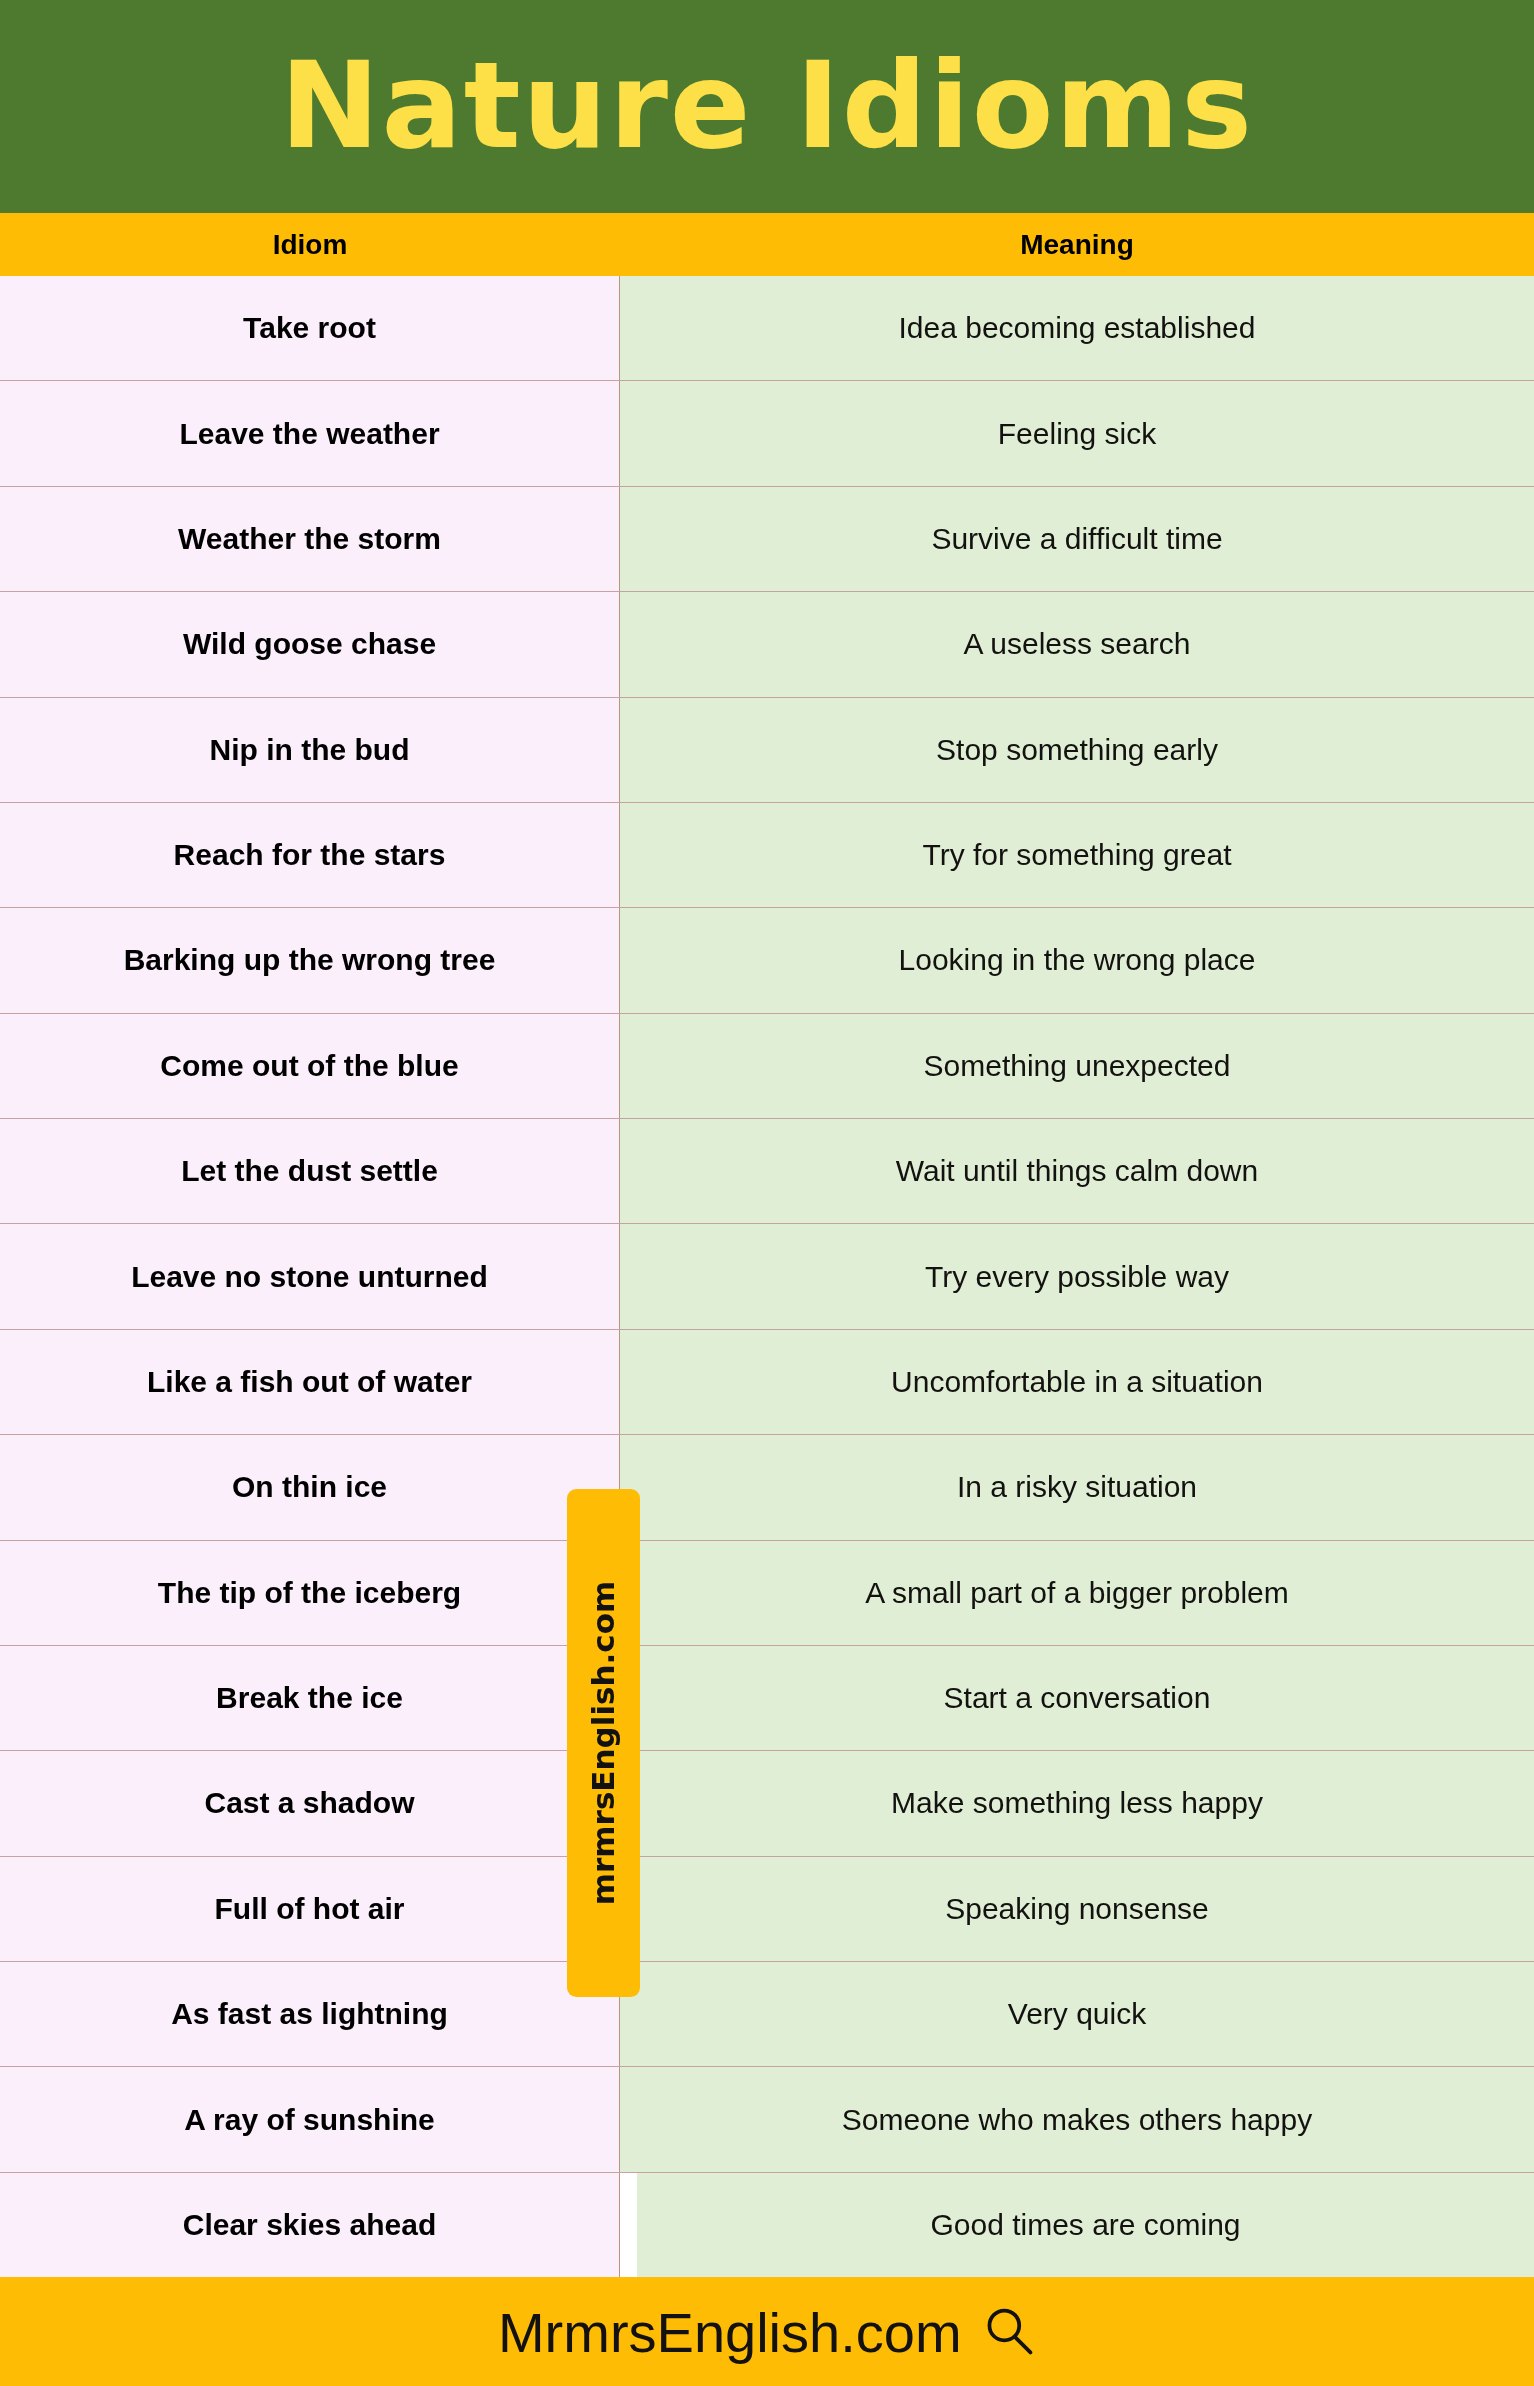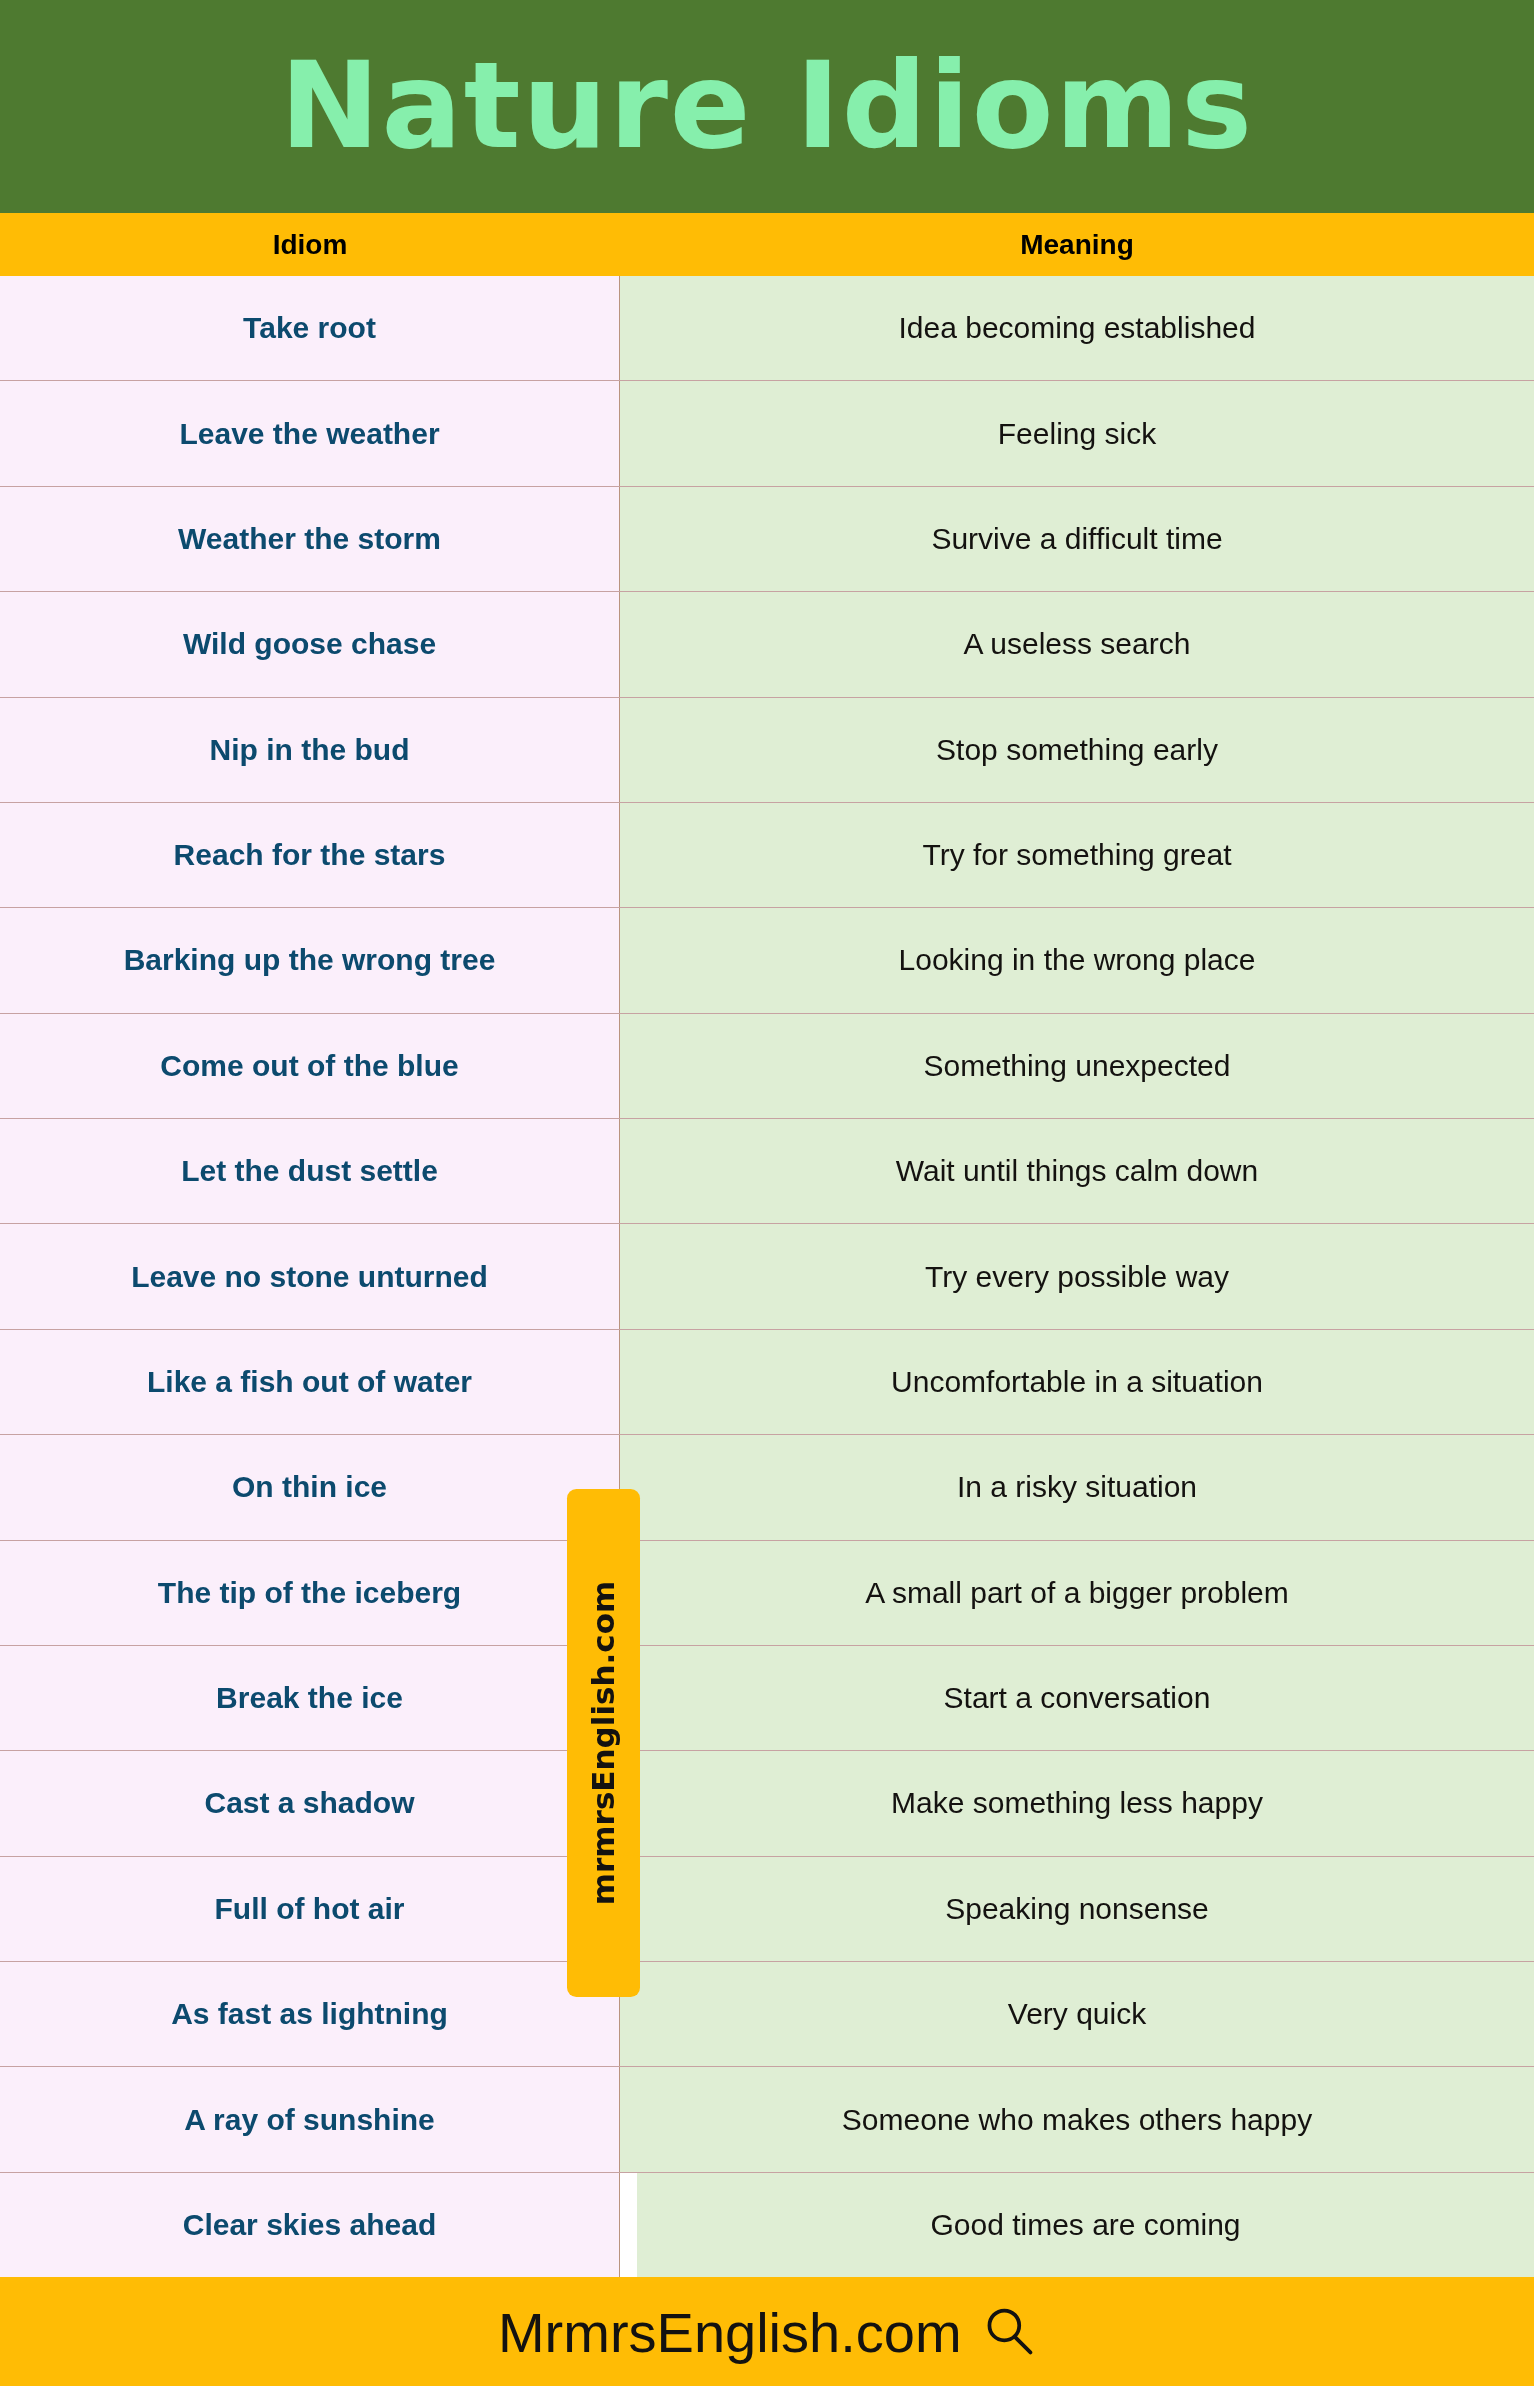--- a/index.html
+++ b/index.html
@@ -27,21 +27,21 @@
   
   .header {
     background: #4e7a30;
     height: 213px;
     display: flex;
     align-items: center;
     justify-content: center;
     flex: 0 0 auto;
   }
   .header-title {
-    color: #86efac;
+    color: #fde047;
     font-family: "DejaVu Sans", sans-serif;
     font-weight: bold;
     font-size: 119px;
     letter-spacing: 1.9px;
     line-height: 1;
     text-align: center;
   }
 
   
   .table-head {
@@ -78,21 +78,21 @@
 
   .cell-idiom {
     width: 620px;
     flex: 0 0 620px;
     background: #fbeffb;
     display: flex;
     align-items: center;
     justify-content: center;
     font-weight: bold;
     font-size: 30px;
-    color: #0c4a6e;
+    color: #000000;
     text-align: center;
     padding: 0 7.5px;
     box-sizing: border-box;
     border-right: 0.9px solid #b9947f;
   }
   .cell-meaning {
     flex: 1 1 auto;
     background: #dfeed4;
     display: flex;
     align-items: center;

